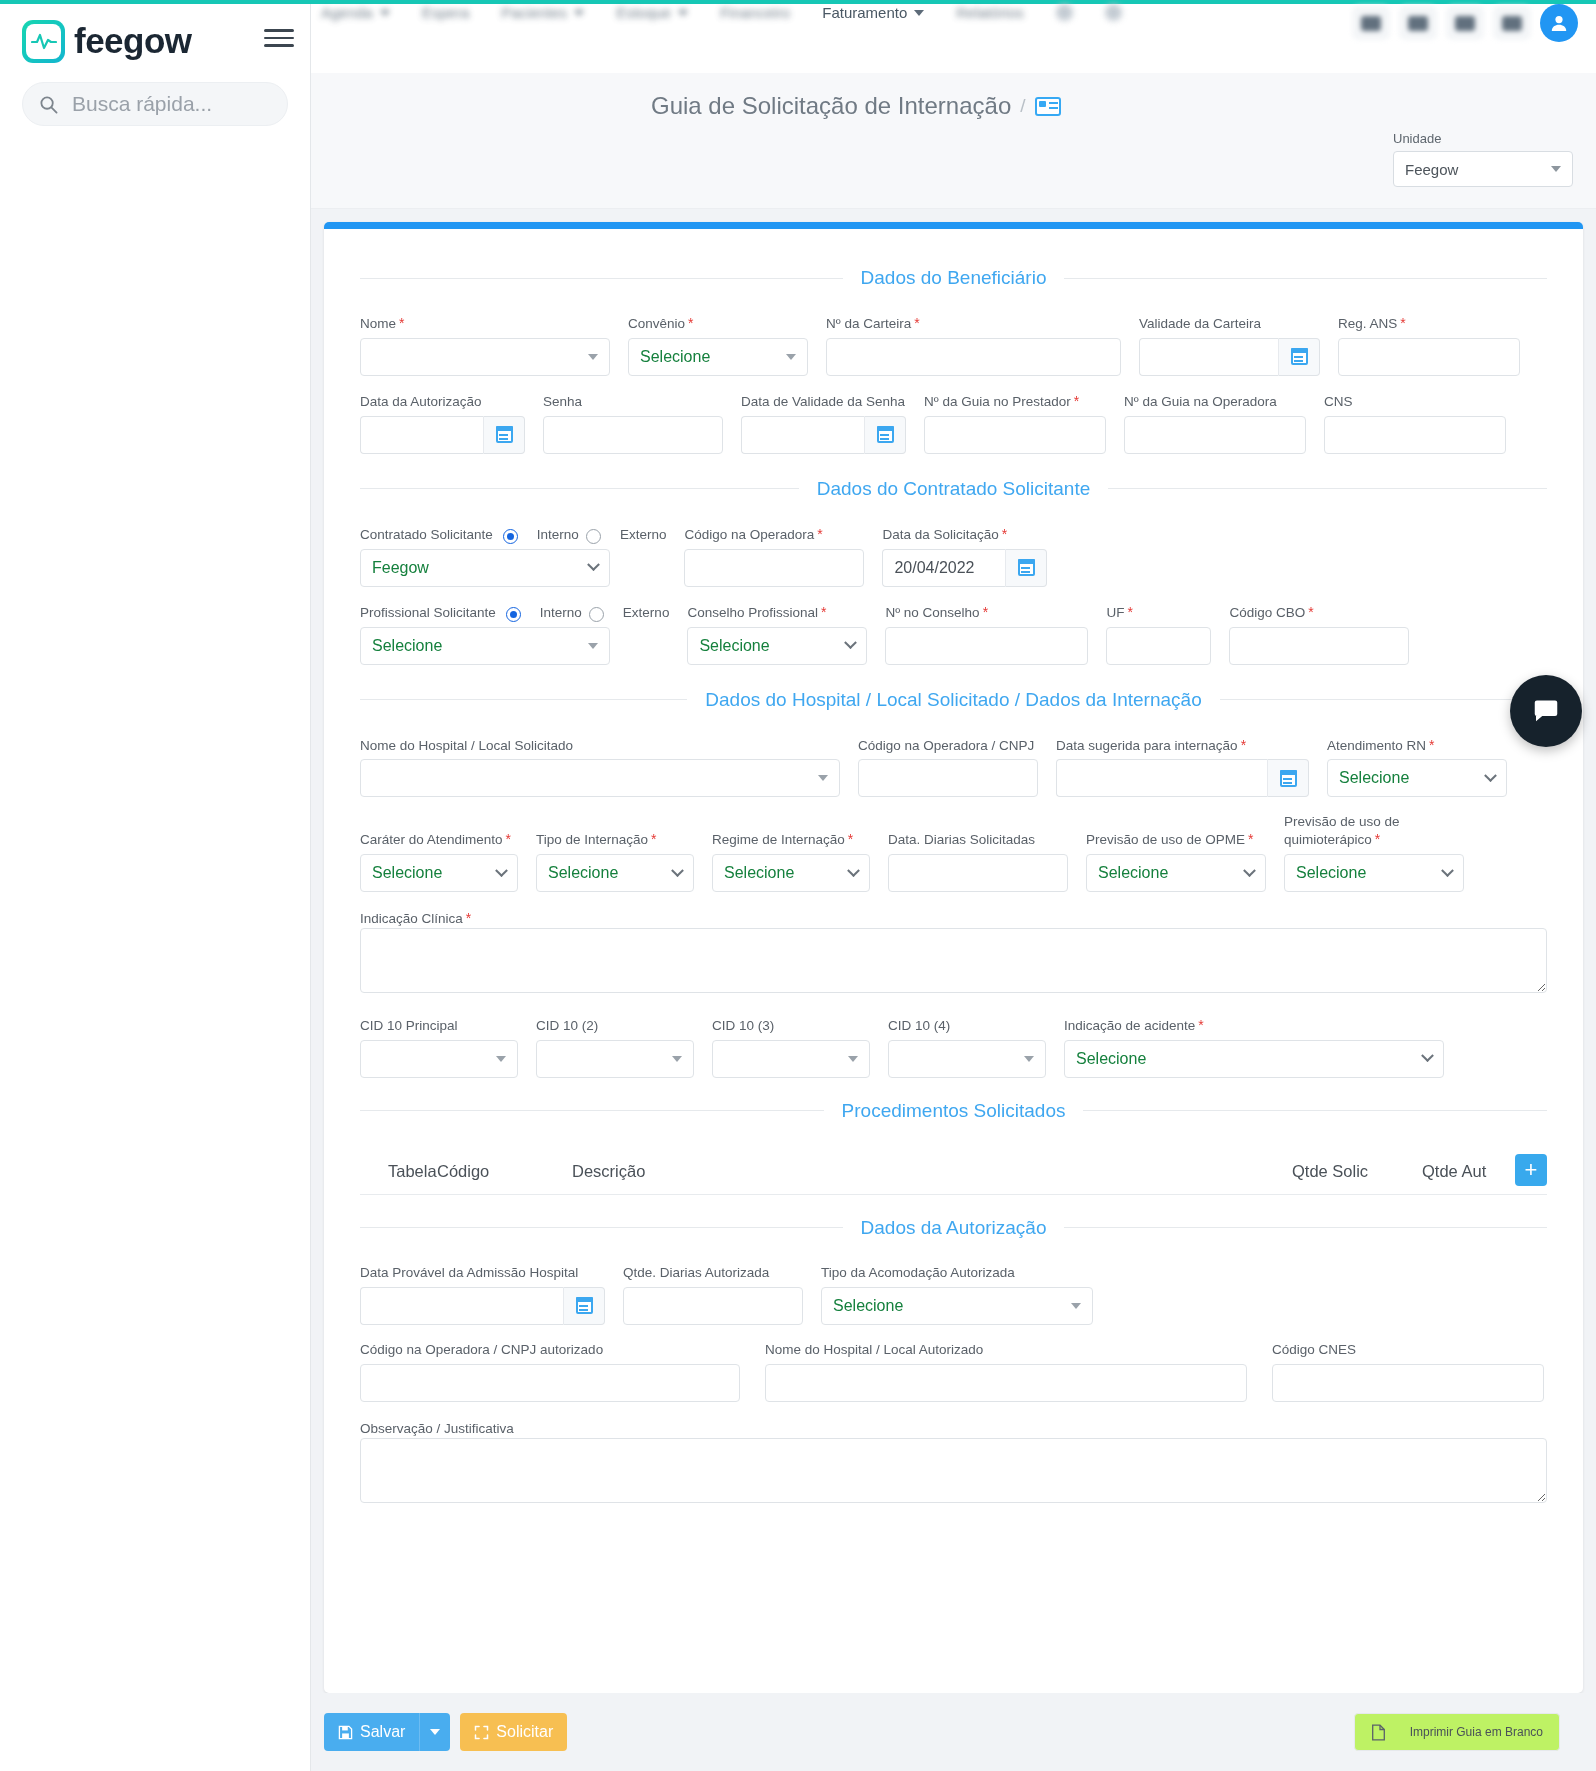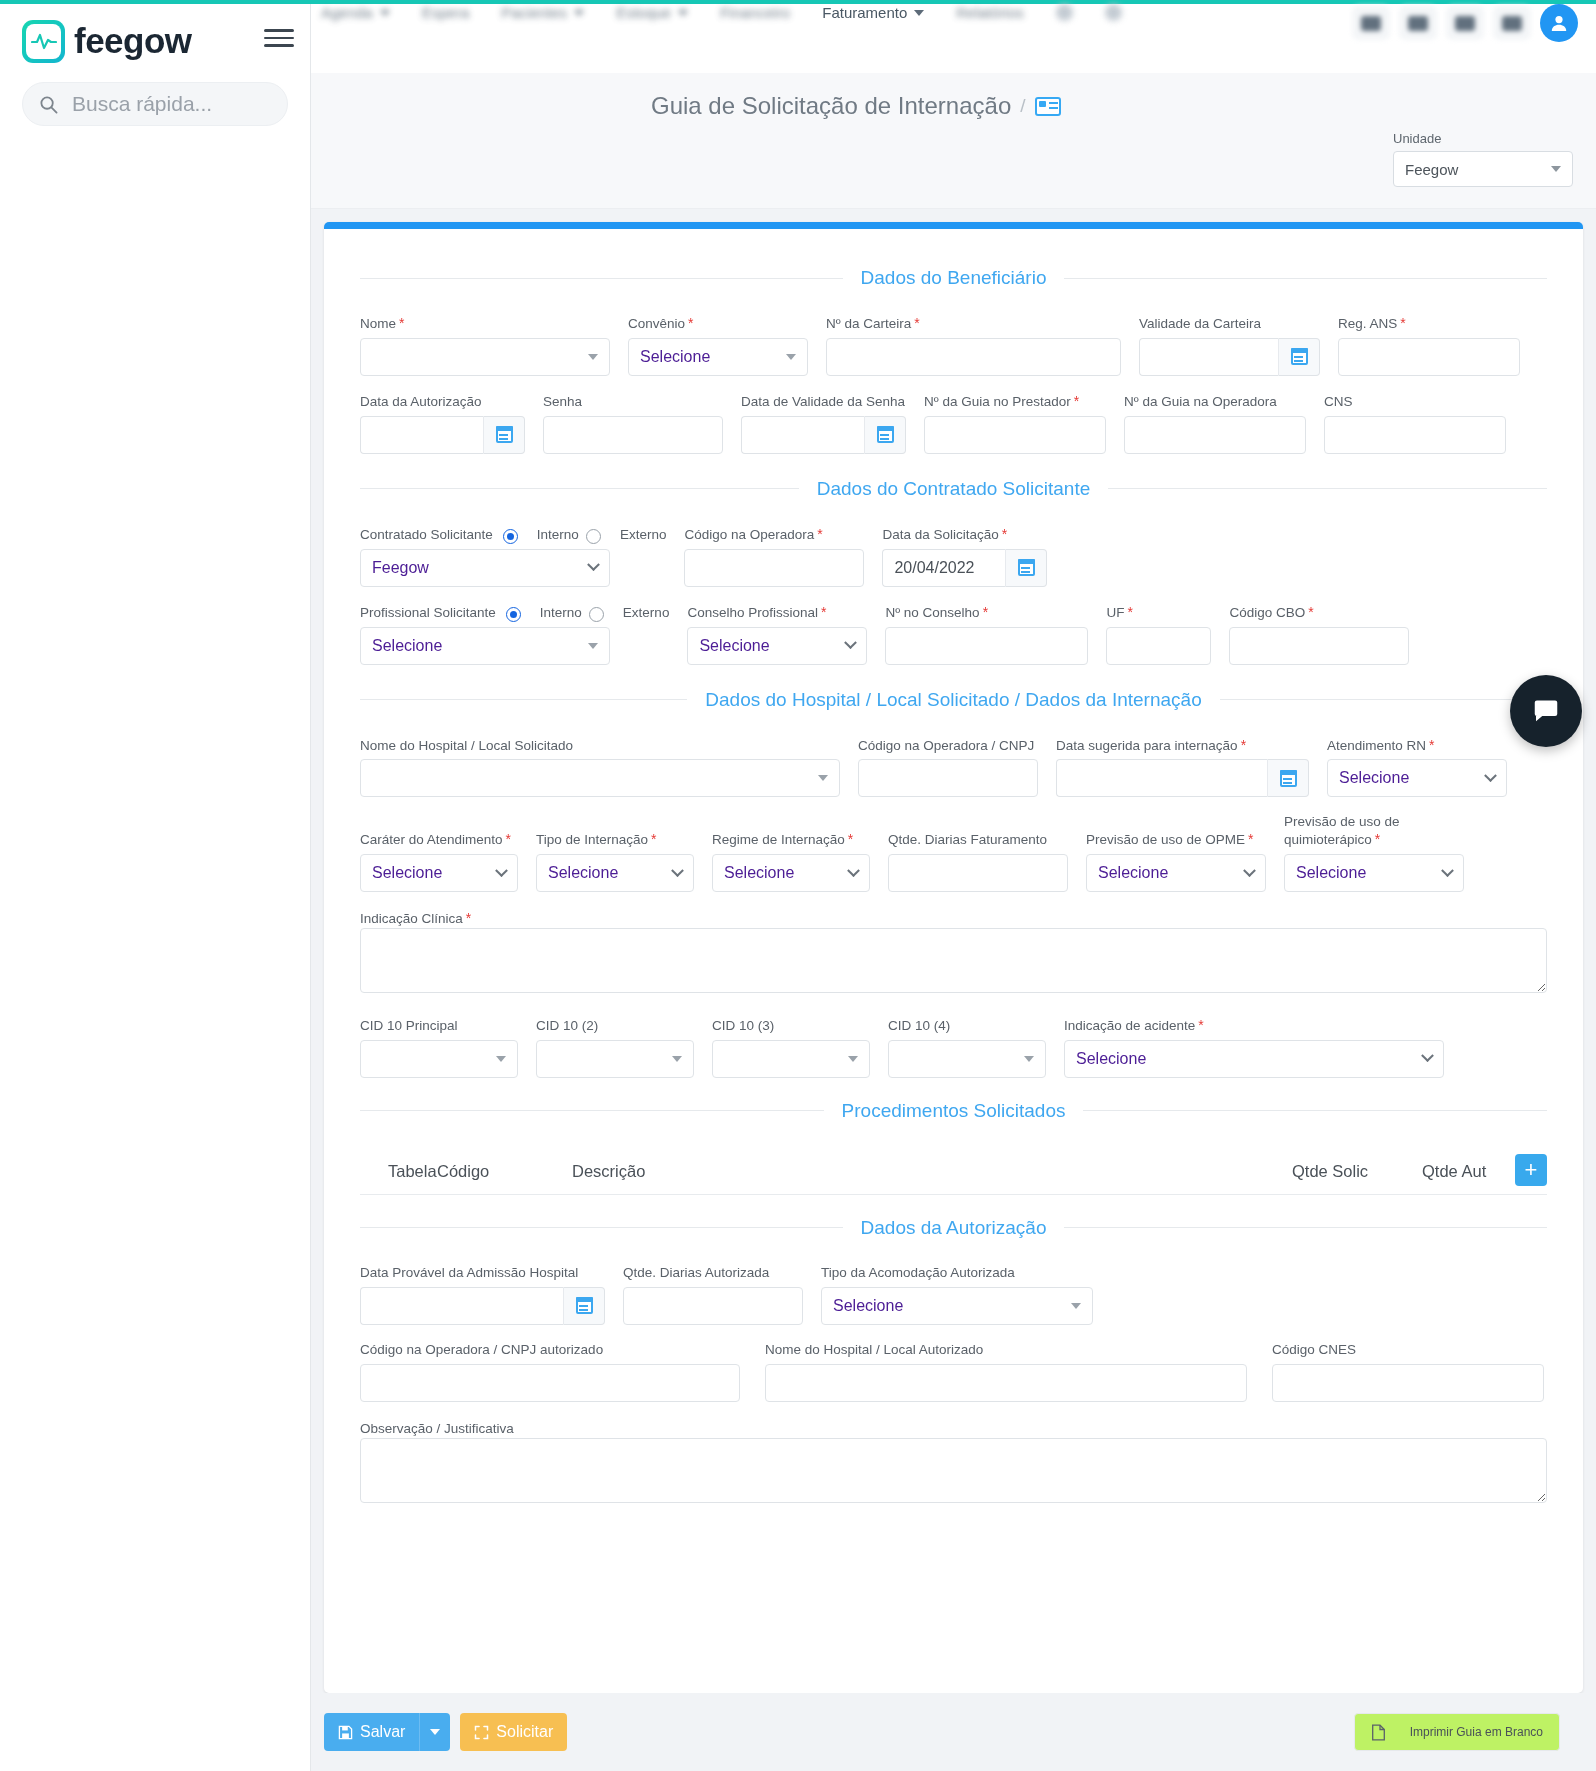--- a/index.html
+++ b/index.html
@@ -120,21 +120,21 @@
   .inp {
     height:38px; background:#fff; border:1px solid #dfe3e7; border-radius:4px;
     font-size:16px; color:#4a5158; padding:0 11px; outline:none;
     font-family:"Liberation Sans", sans-serif;
   }
   .sel {
     height:38px; background:#fff; border:1px solid #dfe3e7; border-radius:4px;
     display:flex; align-items:center; justify-content:space-between; padding:0 11px;
     font-size:16px; color:#4a5158; cursor:pointer;
   }
-  .sel .v { color:#4c1d95; }
+  .sel .v { color:#15803d; }
   .sel.empty .v { color:transparent; }
   .sel .c-sm { width:0;height:0;border-left:5px solid transparent;border-right:5px solid transparent;
                border-top:6px solid #9aa2aa; }
   .sel .c-chev { width:9px;height:9px;border-right:2px solid #6b737b;border-bottom:2px solid #6b737b;
                transform:rotate(45deg) translate(-2px,-2px); }
 
   
   .grp { display:flex; }
   .grp .inp { border-top-right-radius:0; border-bottom-right-radius:0; border-right:0; }
   .cal-btn {
@@ -516,21 +516,21 @@
         </div>
       </div>
       <div class="fld">
         <label class="lbl"><span>Regime de Internação</span><span class="req">*</span></label>
         <div class="sel" style="width:158px">
           <span class="v">Selecione</span>
           <i class="c-chev"></i>
         </div>
       </div>
       <div class="fld">
-        <label class="lbl">Qtde. Diarias Faturamento</label>
+        <label class="lbl">Data. Diarias Solicitadas</label>
         <input class="inp" style="width: 180px;" value="">
       </div>
       <div class="fld">
         <label class="lbl"><span>Previsão de uso de OPME</span><span class="req">*</span></label>
         <div class="sel" style="width:180px">
           <span class="v">Selecione</span>
           <i class="c-chev"></i>
         </div>
       </div>
       <div class="fld" style="margin-right:0">

